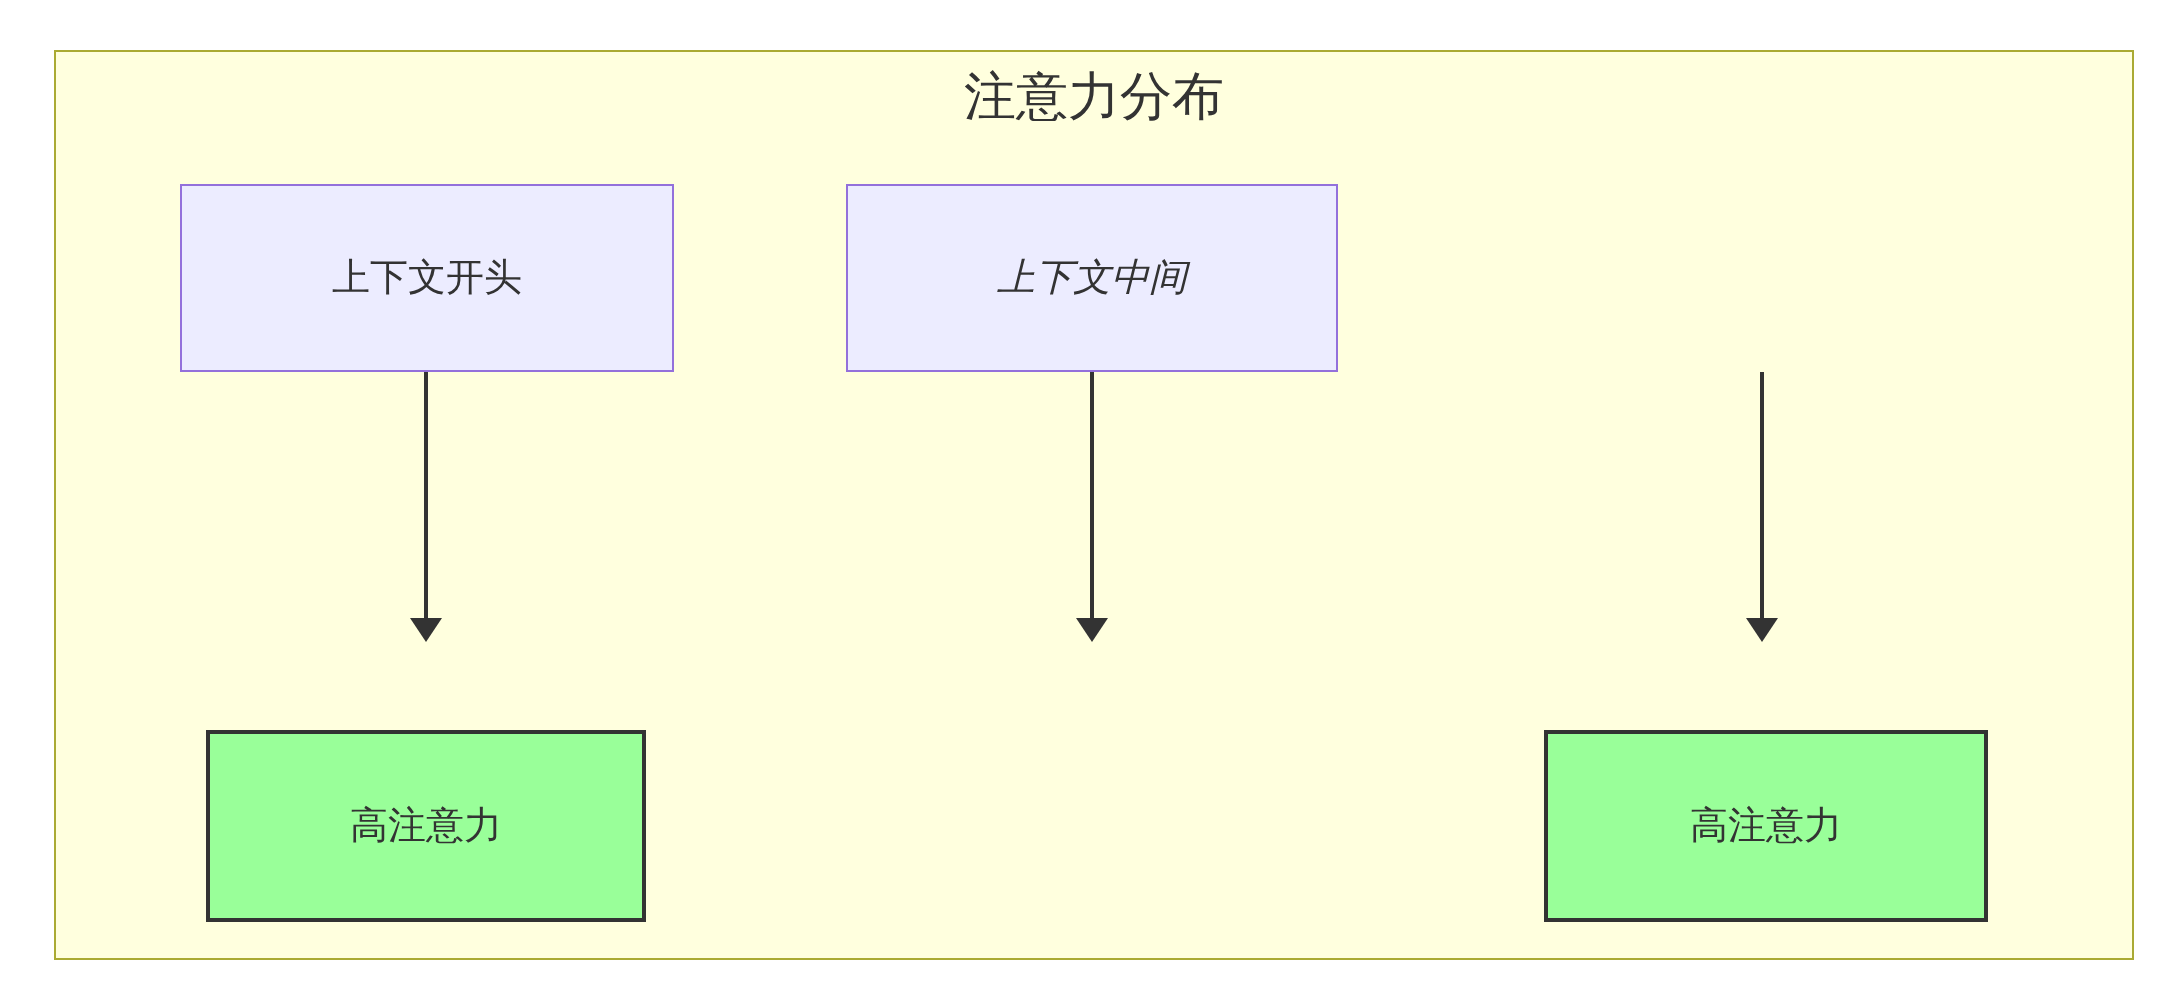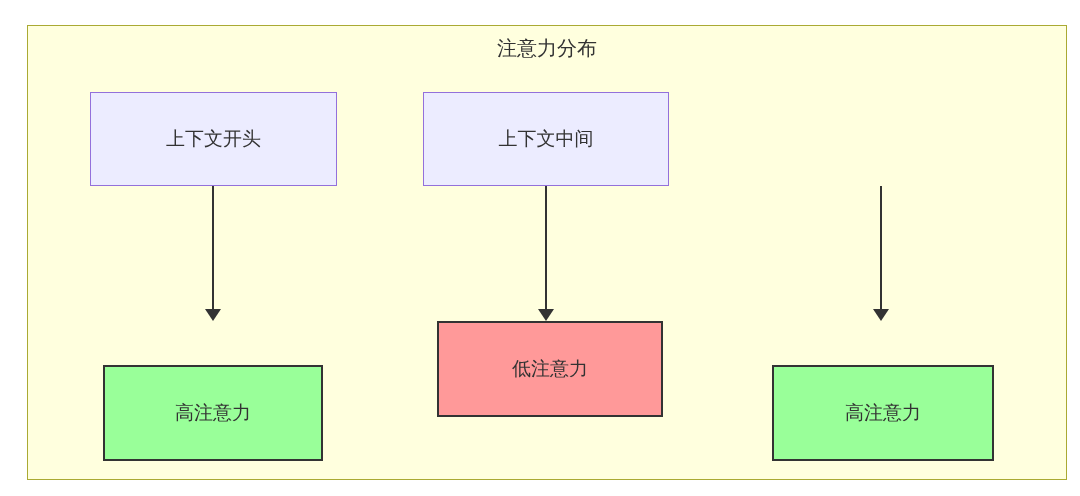--- a/index.html
+++ b/index.html
@@ -25,21 +25,21 @@
     background: var(--container-fill, #ffffde);
     border: 1.5px solid var(--container-border, #aaaa33);
     box-sizing: border-box;
   }
   .cluster-title {
     position: absolute;
     left: 27px;
     top: 36px;
     width: 1040px;
     text-align: center;
-    font-size: 20px;
+    font-size: 26px;
     line-height: 24px;
     color: var(--text, #333333);
   }
   .node {
     position: absolute;
     display: flex;
     align-items: center;
     justify-content: center;
     box-sizing: border-box;
     font-size: 19px;
@@ -51,21 +51,21 @@
     border: 1.5px solid var(--source-border, #9370db);
   }
   .node.target {
     border: 2.5px solid var(--node-border, #333333);
   }
   .node.target[data-type="high"] { background: var(--high-fill, #99ff99); margin-top: 44px; }
   .node.target[data-type="low"]  { background: var(--low-fill, #ff9999); }
 
   
   .src-1 { left: 90px;  top: 92px; width: 247px; height: 94px; }
-  .src-2 { left: 423px; top: 92px; width: 246px; height: 94px; }
+  .src-2 { left: 423px; top: 92px; width: 246px; height: 94px; font-style: italic; }
   .src-3 { left: 757px; top: 92px; width: 247px; height: 94px; }
   .tgt-1 { left: 103px; top: 321px; width: 220px; height: 96px; }
   .tgt-2 { left: 437px; top: 321px; width: 226px; height: 96px; }
   .tgt-3 { left: 772px; top: 321px; width: 222px; height: 96px; }
 
   .arrow {
     position: absolute;
     top: 186px;
     width: 16px;
     height: 135px;
@@ -107,21 +107,20 @@
     <div class="arrow-line"></div>
     <div class="arrow-head"></div>
   </div>
   <div class="node target tgt-1" data-type="high">高注意力</div>
 
   <div class="node source src-2">上下文中间</div>
   <div class="arrow arr-2">
     <div class="arrow-line"></div>
     <div class="arrow-head"></div>
   </div>
-  <div class="node target tgt-2" data-type="low">低注意力</div>
 
   <div class="arrow arr-3">
     <div class="arrow-line"></div>
     <div class="arrow-head"></div>
   </div>
   <div class="node target tgt-3" data-type="high">高注意力</div>
 
 </div>
 
 </body></html>

